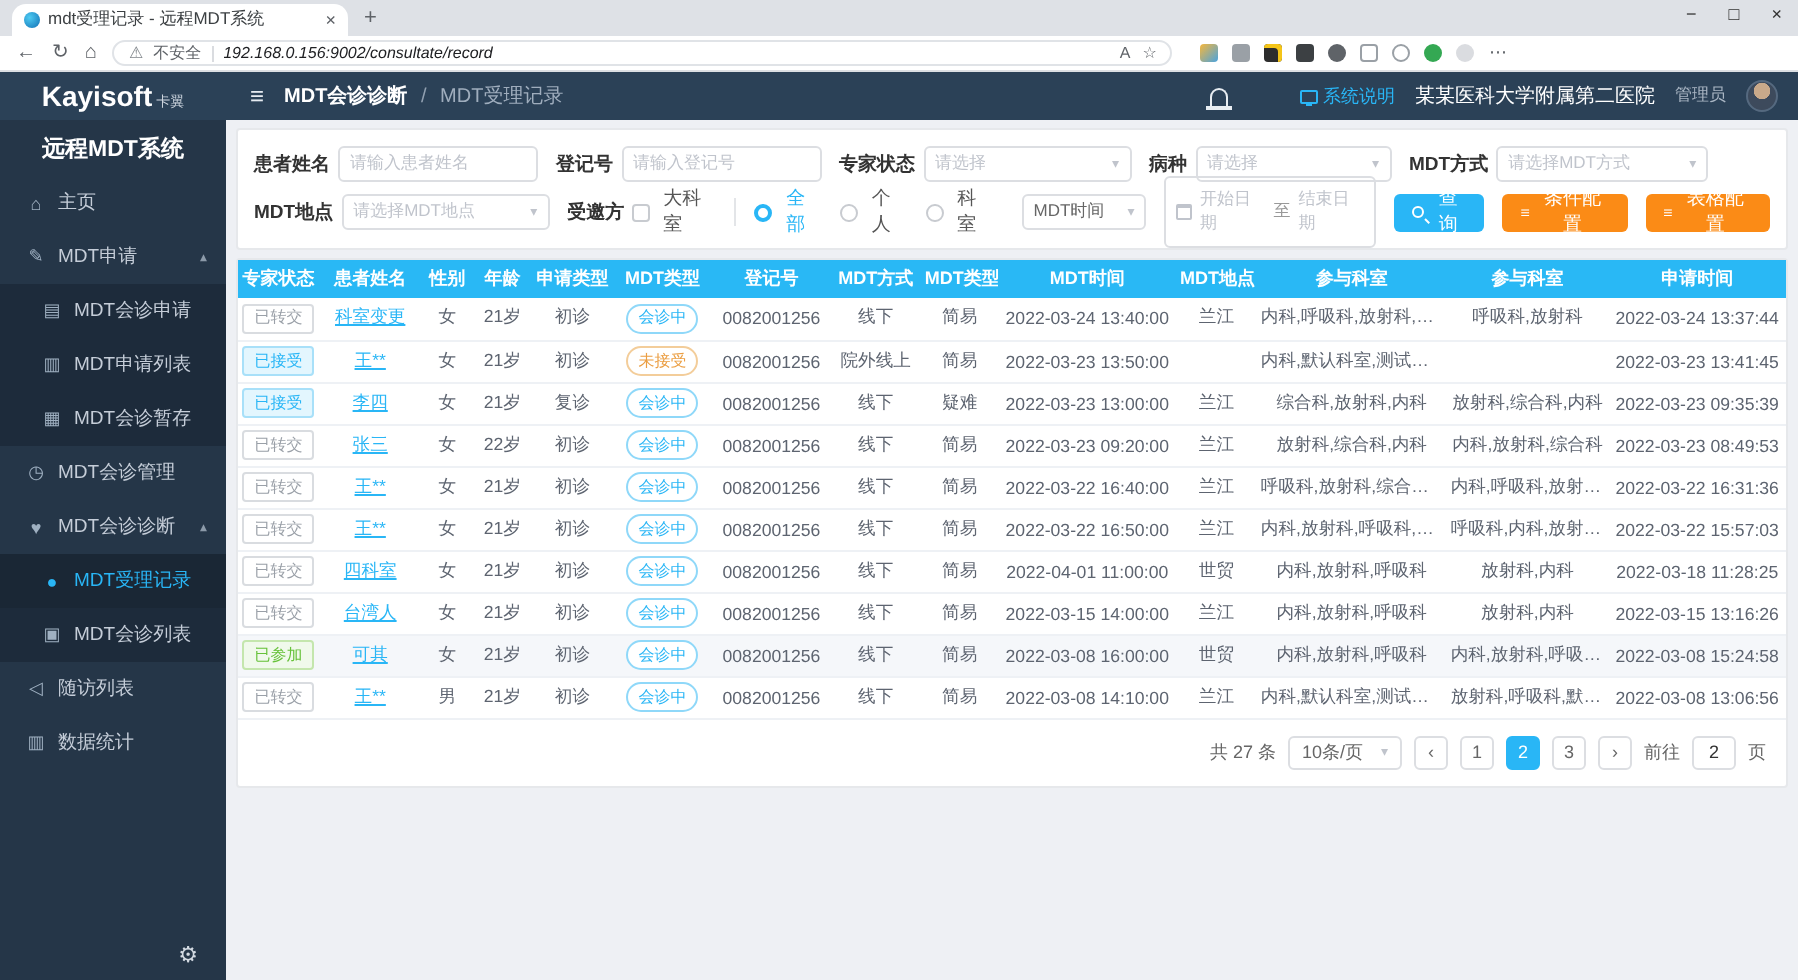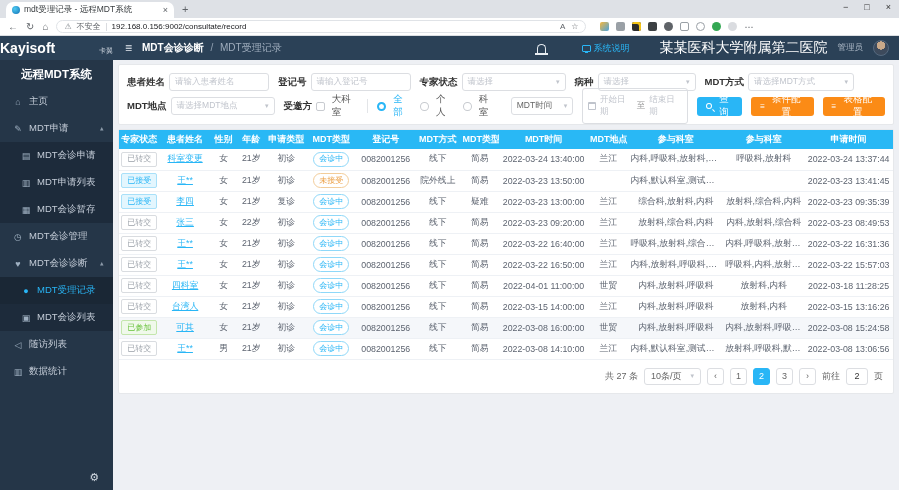--- a/index.html
+++ b/index.html
@@ -13,43 +13,43 @@
   .tab-title { flex:1; font-size:8.5px; color:#3c4043; white-space:nowrap; overflow:hidden; text-overflow:ellipsis; }
   .tab-close { font-size:9px; color:#5f6368; line-height:1; cursor:default; }
   .new-tab { font-size:11px; color:#5f6368; margin-left:8px; align-self:center; }
   .win-controls { position:absolute; right:8px; top:2px; display:flex; gap:16px; font-size:9px; color:#333; }
   .chrome-addr { height:18px; background:#fff; border-bottom:1px solid #dcdfe3; display:flex; align-items:center; padding:0 8px; gap:8px; }
   .nav-ico { font-size:10px; color:#5f6368; line-height:1; }
   .addr-pill { flex:1; max-width:530px; height:13px; background:#fff; border:1px solid #e0e3e7; border-radius:8px; display:flex; align-items:center; padding:0 7px; gap:5px; }
   .addr-warn { color:#80868b; font-size:8px; }
   .addr-sec { color:#5f6368; font-size:8px; }
   .addr-div { width:1px; height:8px; background:#dadce0; }
-  .addr-url { flex:1; font-size:8px; color:#202124; white-space:nowrap; overflow:hidden; }
+  .addr-url { flex:1; font-size:8px; color:#202124; white-space:nowrap; overflow:hidden;font-style:italic; }
   .pill-right { display:flex; gap:6px; font-size:8px; color:#5f6368; }
   .ext-row { display:flex; align-items:center; gap:7px; margin-left:6px; }
   .ext-dot { width:9px; height:9px; border-radius:2px; }
   .ext-more { font-size:9px; color:#5f6368; }
 
   
   .app-header { height:24px; background:#2b4157; display:flex; align-items:center; color:#fff; }
-  .logo-area { width:113px; flex:none; display:flex; align-items:baseline; justify-content:space-between; gap:2px; }
+  .logo-area { width:113px; flex:none; display:flex; align-items:baseline; justify-content:center; gap:2px; }
   .logo-main { font-size:14px; font-weight:bold; letter-spacing:0; }
   .logo-sub { font-size:7px; color:#cdd5de; }
   .collapse-ico { font-size:12px; color:#e6ebf1; margin:0 10px 0 12px; }
   .crumb { font-size:10px; }
   .crumb-parent { color:#fff; font-weight:bold; }
   .crumb-sep { color:#91a0b1; margin:0 4px; }
   .crumb-cur { color:#9fadbd; }
   .header-right { margin-left:auto; display:flex; align-items:center; gap:10px; padding-right:10px; }
   .bell { width:9px; height:9px; border:1.3px solid #e8edf2; border-radius:50% 50% 0 0; border-bottom:none; position:relative; margin-right:2px; }
   .bell::after { content:""; position:absolute; left:-3px; right:-3px; bottom:-2px; height:1.5px; background:#e8edf2; }
   .sys-help { display:flex; align-items:center; gap:3px; color:#29b6f6; font-size:9px;margin-left:24px; }
   .monitor-ico { width:9px; height:7px; border:1px solid #29b6f6; border-radius:1px; position:relative; }
   .monitor-ico::after { content:""; position:absolute; left:2px; right:2px; bottom:-2px; height:1px; background:#29b6f6; }
-  .hosp { font-size:14px; color:#fff;margin-left:20px; }
+  .hosp { font-size:10px; color:#fff; }
   .role { font-size:8.5px; color:#aab6c4; }
   .avatar { width:16px; height:16px; border-radius:50%; background:radial-gradient(circle at 50% 32%,#c9a98a 0 34%,#3d4a5c 36%); border:1px solid #55697f; }
 
   
   .app-body { display:flex; height:430px; }
   .sidebar { width:113px; flex:none; background:#253648; color:#c5cdd8; position:relative; }
   .side-title { text-align:center; font-size:11.5px; font-weight:bold; color:#fff; padding:7px 0 6px; }
   .menu-item { height:27px; display:flex; align-items:center; gap:6px; padding-left:13px; font-size:9.5px; cursor:default; }
   .menu-item .glyph { font-size:9px; width:10px; text-align:center; color:#9fb0c1; }
   .menu-item.child { background:#1d2b3b; padding-left:21px; }

